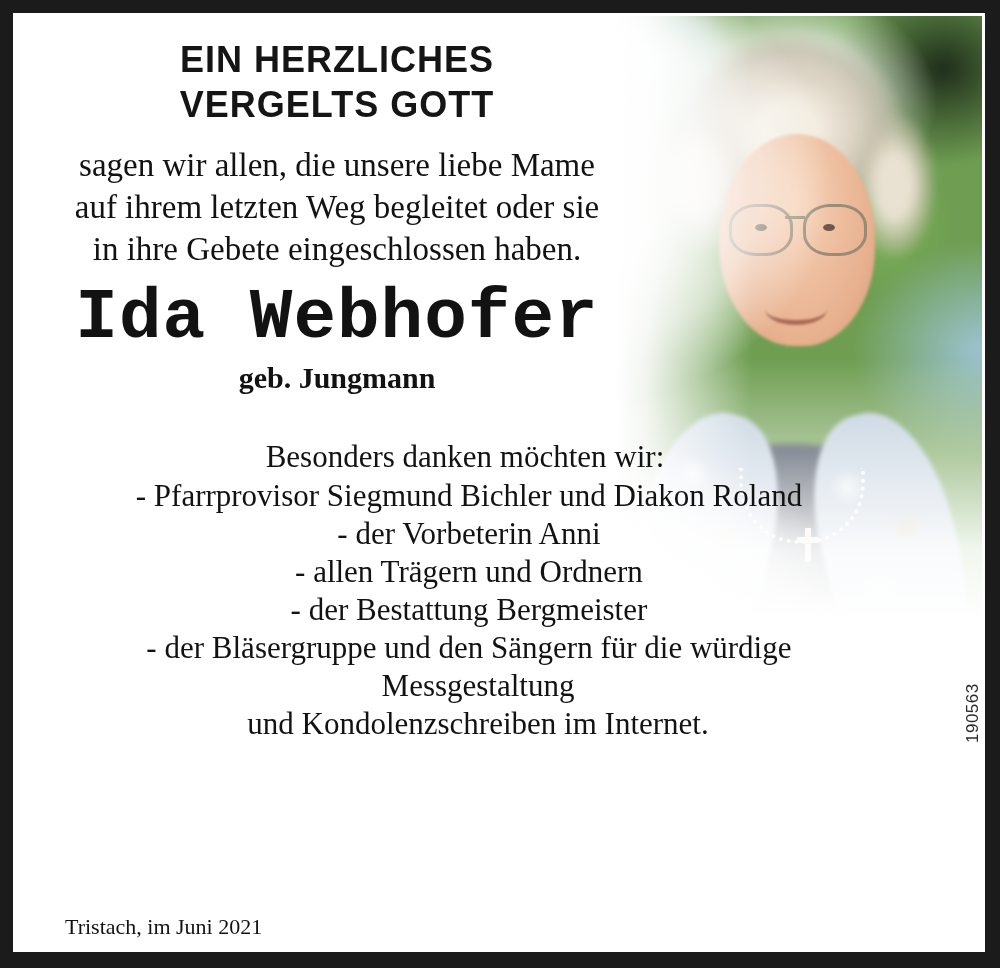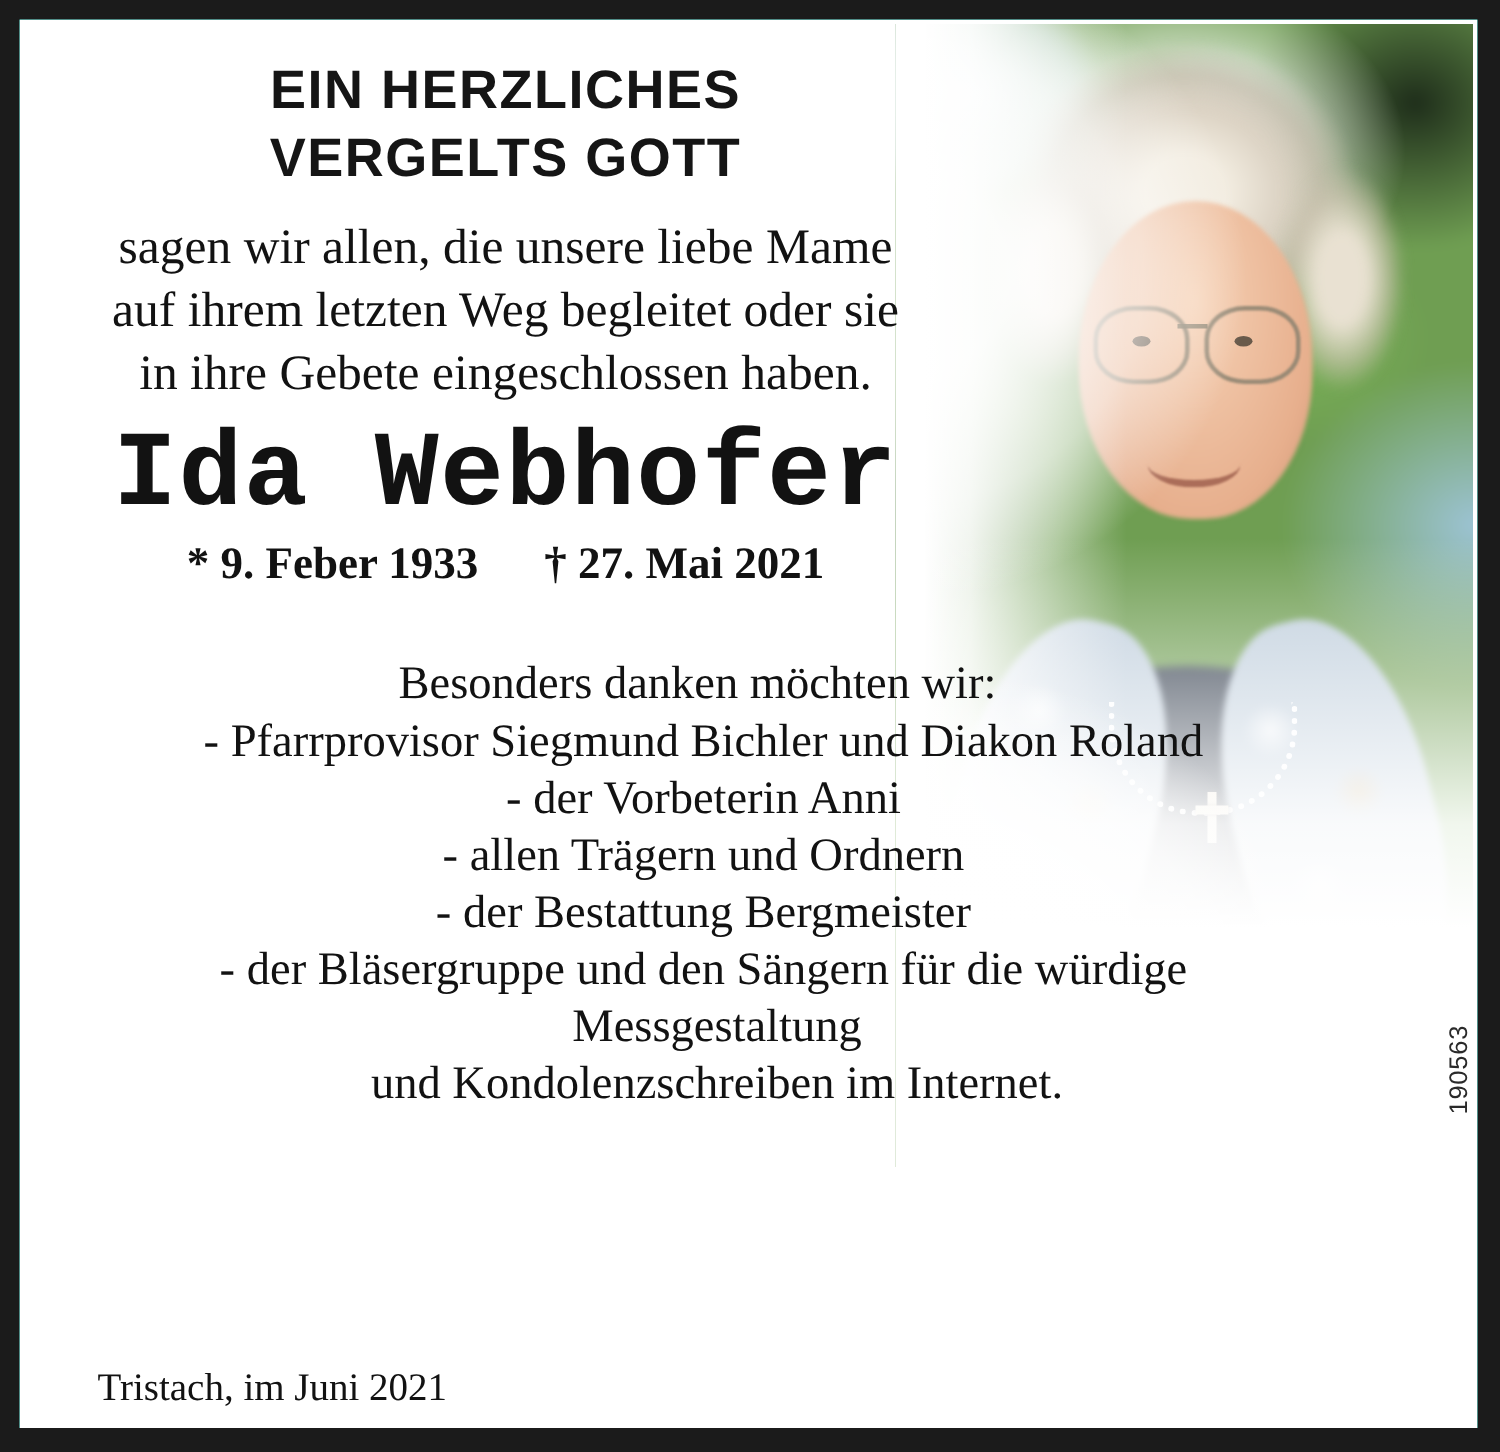--- a/index.html
+++ b/index.html
@@ -2,21 +2,21 @@
 <html><head>
 <meta charset="utf-8">
 <style>
   html,body{margin:0;padding:0;background:#ffffff;}
   .frame{
     position:relative;
     width:1000px;height:968px;
     box-sizing:border-box;
     border-style:solid;border-color:#1b1b1b;
     border-width:13px 15px 16px 13px;
-    background:#14b8a6;
+    background:#86efac;
     font-family:"Liberation Serif", serif;
     color:#121212;
     overflow:hidden;
   }
   .content{position:relative;width:100%;height:100%;background:#fff;}
 
   
   .photo{position:absolute;top:3px;right:3px;width:385px;height:762px;overflow:hidden;z-index:0;}
   .photo > div{position:absolute;}
   .ph-bg{inset:-10px;filter:blur(4px);
@@ -77,21 +77,21 @@
   .maiden{font-weight:700;font-size:30px;line-height:36px;margin-top:4px;}
   .dates{font-weight:700;font-size:30px;line-height:36px;margin-top:2px;
     display:flex;justify-content:center;gap:44px;}
   .thanks{position:relative;z-index:2;text-align:center;padding-left:52px;margin-top:42px;
     font-size:31px;line-height:38px;width:800px;}
   .thanks-heading{margin-bottom:1px;}
   .line{white-space:nowrap;}
   .dash{display:inline-block;width:26px;}
   .line.cont{padding-left:26px;}
   .footer{position:absolute;z-index:2;left:52px;right:44px;bottom:12px;
-    display:flex;justify-content:space-between;align-items:flex-start;font-size:26px;}
+    display:flex;justify-content:space-between;align-items:flex-start;font-size:22px;}
   .signature{font-weight:700;}
   .refnum{position:absolute;z-index:3;right:2px;top:645px;height:110px;width:20px;
     writing-mode:vertical-rl;transform:rotate(180deg);
     font-family:"Liberation Sans", sans-serif;font-size:17px;letter-spacing:.5px;color:#2a2a2a;
     text-align:center;}
 </style>
 </head>
 <body>
 
 <div class="frame">
@@ -126,24 +126,21 @@
       <div class="header">
         <div>EIN HERZLICHES</div>
         <div>VERGELTS GOTT</div>
       </div>
       <div class="intro">
         <div>sagen wir allen, die unsere liebe Mame</div>
         <div>auf ihrem letzten Weg begleitet oder sie</div>
         <div>in ihre Gebete eingeschlossen haben.</div>
       </div>
       <div class="name">Ida Webhofer</div>
-      <div class="dates">
-        <span>* 9. Feber 1933</span>
-        <span>† 27. Mai 2021</span>
-      </div>
+      <div class="maiden">geb. Jungmann</div>
     </div>
 
     <div class="thanks">
       <div class="thanks-heading">Besonders danken möchten wir:</div>
 
       <div class="item">
         <div class="line"><span class="dash">-</span><span>Pfarrprovisor Siegmund Bichler und Diakon Roland</span></div>
       </div>
       <div class="item">
         <div class="line"><span class="dash">-</span><span>der Vorbeterin Anni</span></div>

